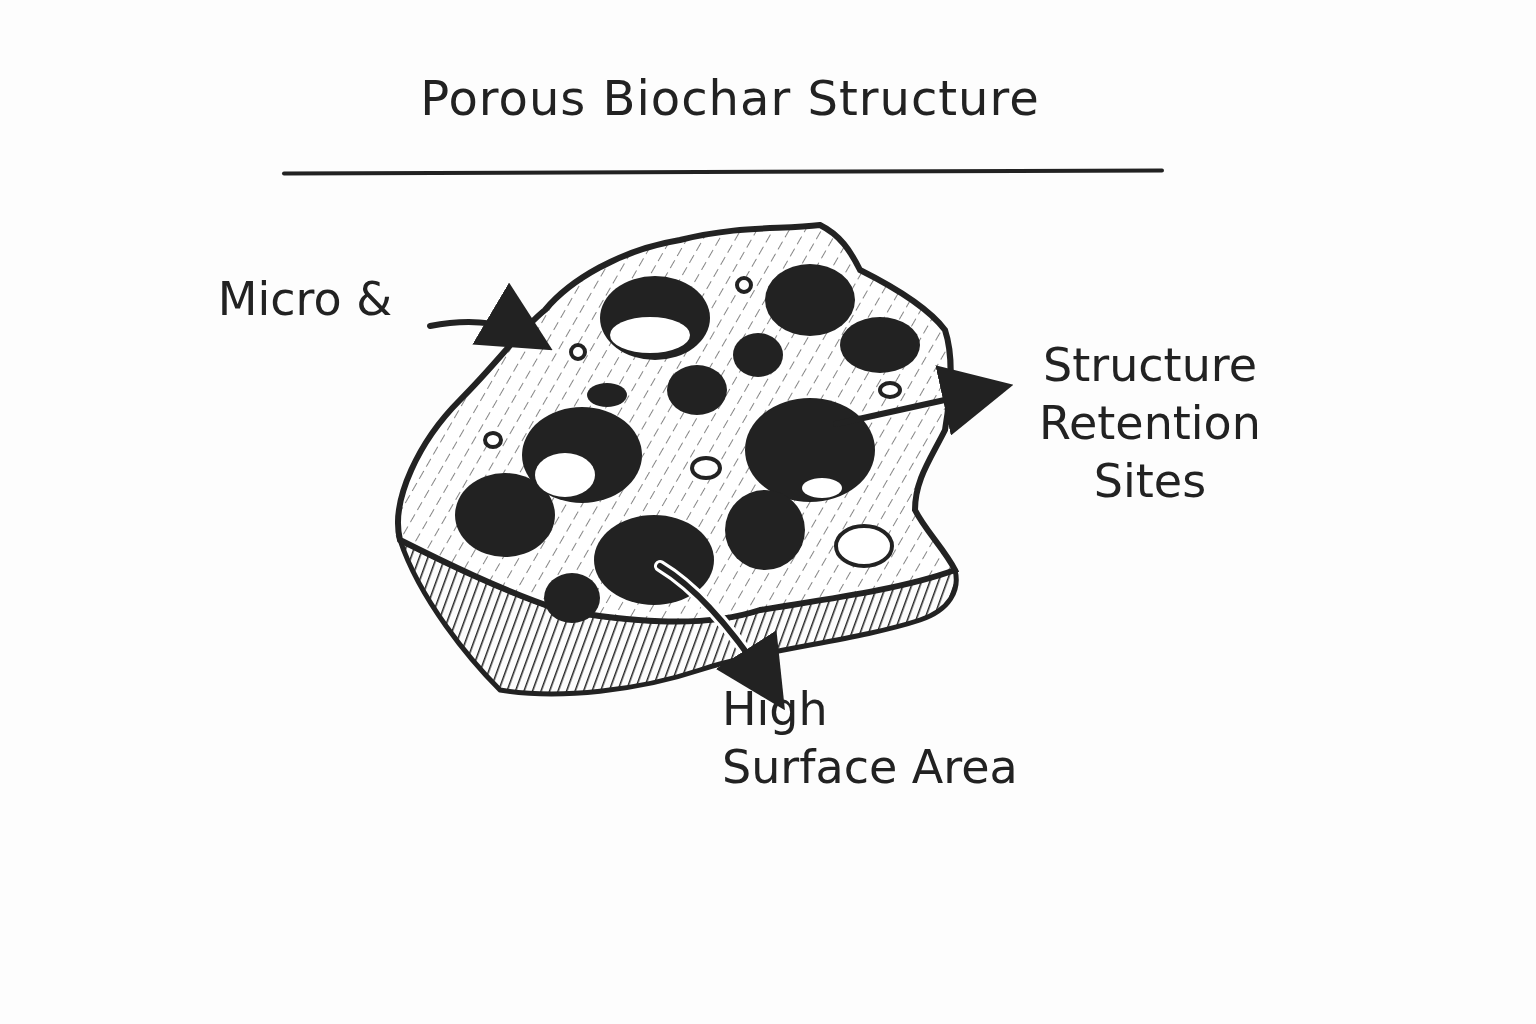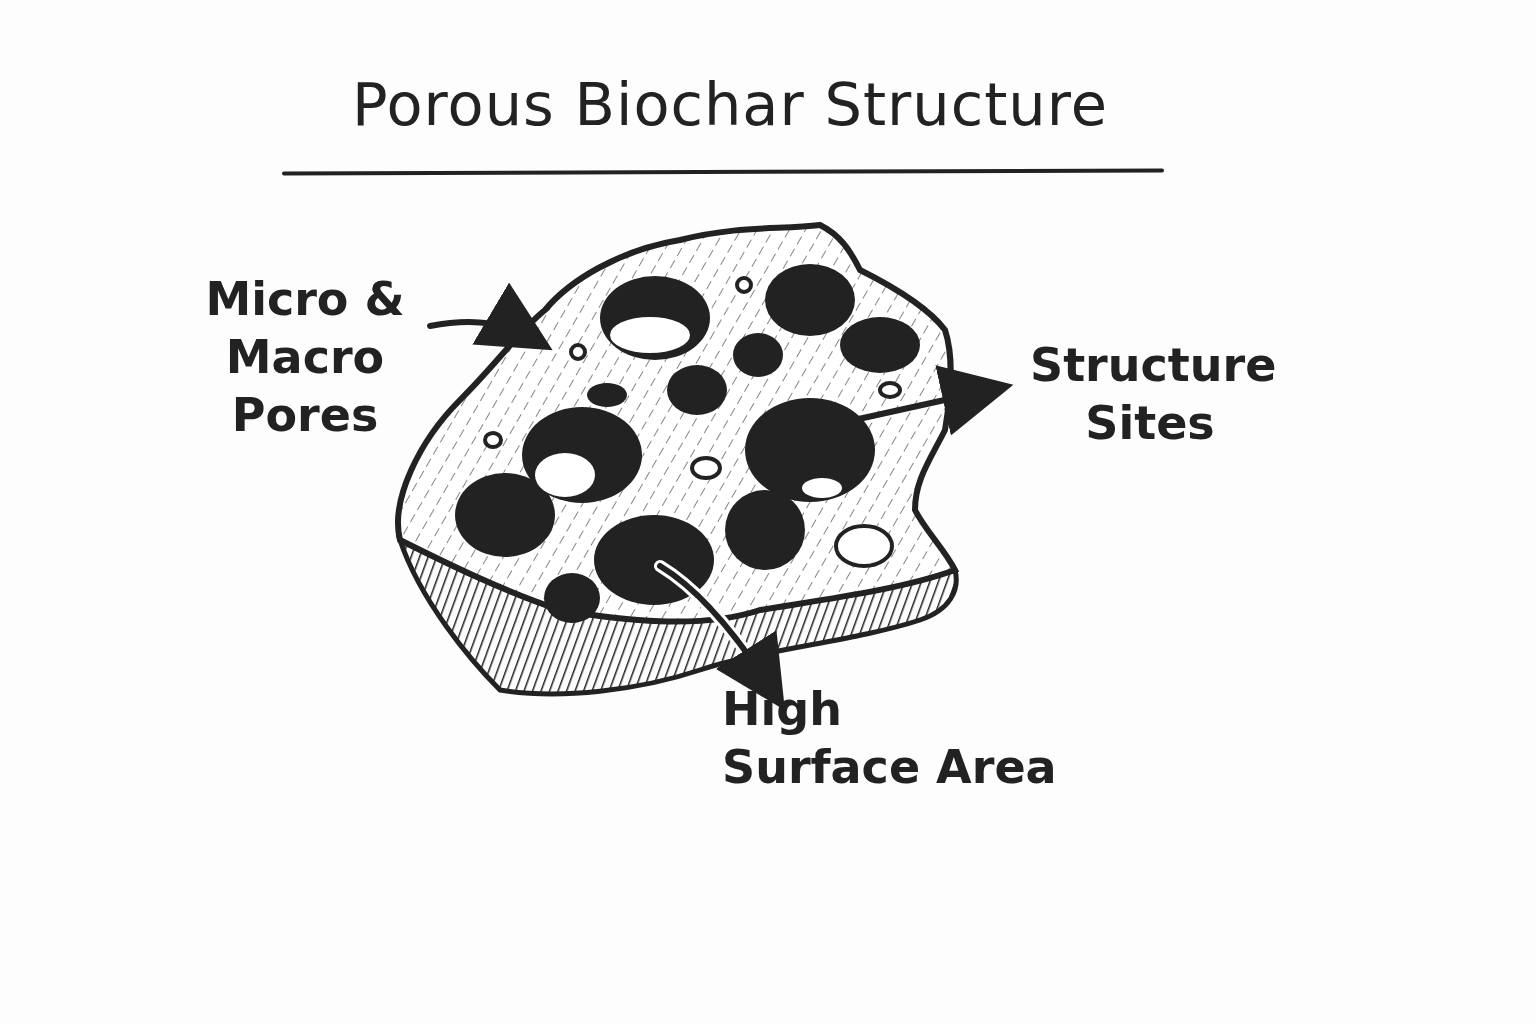--- a/index.html
+++ b/index.html
@@ -1,19 +1,19 @@
 <!DOCTYPE html>
 <html><head>
 <meta charset="utf-8">
 <style>
   html, body { margin: 0; padding: 0; background: #fdfdfd; }
   body { width: 1536px; height: 1024px; position: relative; overflow: hidden; font-family: "DejaVu Sans", sans-serif; color: #222; }
-  .title { position: absolute; left: 290px; top: 70px; width: 880px; text-align: center; font-size: 59px; letter-spacing: 1px; font-weight: normal; }
+  .title { position: absolute; left: 290px; top: 70px; width: 880px; text-align: center; font-size: 48px; letter-spacing: 1px; font-weight: normal; }
   .title-underline { position: absolute; left: 282px; top: 170px; width: 882px; height: 4px; background: #222; border-radius: 3px; transform: rotate(-0.2deg); }
-  .label { position: absolute; font-size: 46px; line-height: 58px; color: #222; font-weight: bold; }
+  .label { position: absolute; font-size: 46px; line-height: 58px; color: #222; }
   .label-left { left: 160px; top: 270px; text-align: center; width: 290px; }
   .label-right { left: 1030px; top: 336px; text-align: center; width: 240px; }
   .label-bottom { left: 722px; top: 680px; text-align: left; width: 340px; }
   .label-bottom .l1 { display:block; padding-right: 40px; }
   svg.diagram { position: absolute; left: 0; top: 0; }
 </style>
 </head>
 <body>
 
 <div class="title">Porous Biochar Structure</div>
@@ -66,24 +66,24 @@
   </g>
 
   <path d="M430,326 C470,318 505,322 532,338" fill="none" stroke="#222" stroke-width="6" stroke-linecap="round" marker-end="url(#arrowhead)"></path>
   <path d="M836,424 L990,390" fill="none" stroke="#222" stroke-width="6" stroke-linecap="round" marker-end="url(#arrowhead)"></path>
   <path d="M660,566 C700,590 740,640 772,690" fill="none" stroke="#fff" stroke-width="12" stroke-linecap="round"></path>
   <path d="M660,566 C700,590 740,640 772,690" fill="none" stroke="#222" stroke-width="6" stroke-linecap="round" marker-end="url(#arrowhead)"></path>
 </svg>
 
 <div class="label label-left">
   <span style="display:block">Micro &amp;</span>
-  <span style="display:block">Macro Pores</span>
 </div>
 
 <div class="label label-right">
   <span style="display:block">Structure</span>
+  <span style="display:block">Retention</span>
   <span style="display:block">Sites</span>
 </div>
 
 <div class="label label-bottom">
   <span class="l1">High</span>
   <span style="display:block">Surface Area</span>
 </div>
 
 </body></html>

